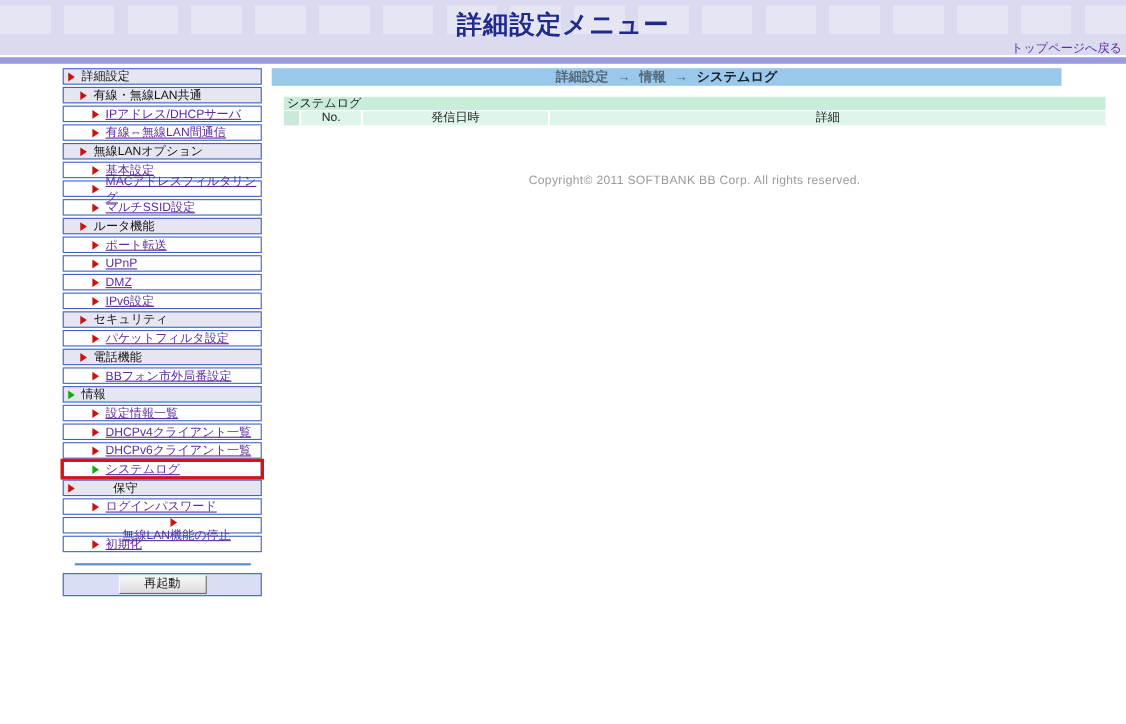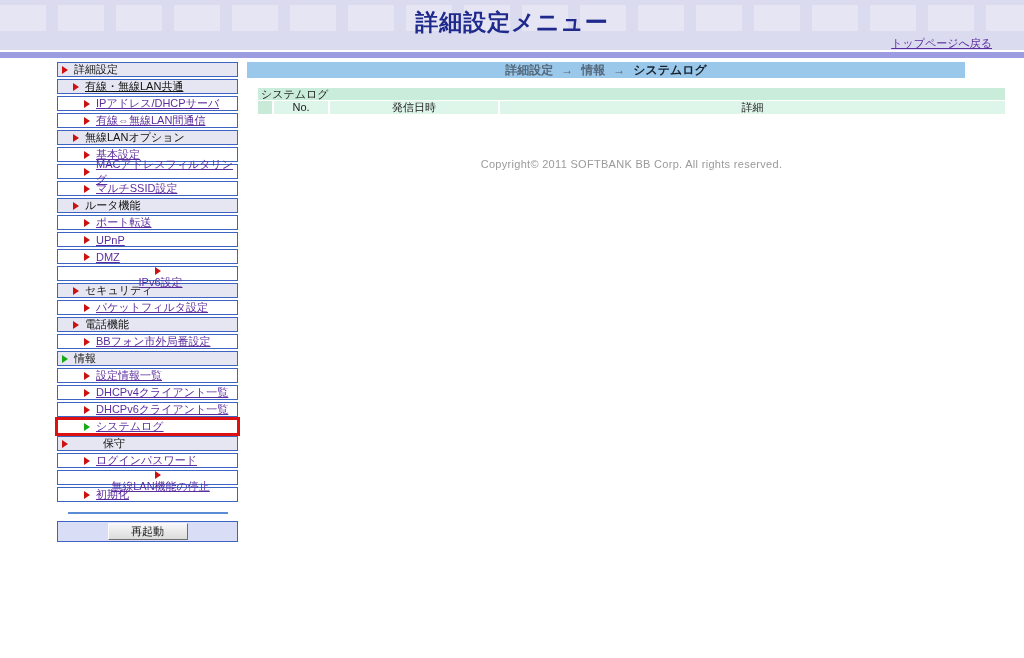--- a/index.html
+++ b/index.html
@@ -17,22 +17,22 @@
   .header::before{
     content:""; position:absolute; left:0; top:5px; right:0; height:26px;
     background: repeating-linear-gradient(90deg,
       rgba(255,255,255,0.28) 0 46px, rgba(0,0,0,0) 46px 58px);
   }
   .page-title {
     text-align: center; font-size: 23px; font-weight: bold;
     color: #1f2a8c; padding-top: 7px; position: relative; letter-spacing: 1px;
   }
   .back-link {
-    position: absolute; right: 32px; top: 36px;
-    font-size: 11px; color: #5c2d9e; text-decoration: underline; cursor: pointer;
+    position: absolute; right: 4px; top: 36px;
+    font-size: 11px; color: #5c2d9e; cursor: pointer;
   }
   .purple-bar {
     height: 8px; background: #9c9ce0; border-top: 2px solid #ffffff;
   }
   
   .layout { display: flex; align-items: flex-start; }
   .gutter { width: 57px; flex: none; }
   
   .sidebar { width: 181px; flex: none; margin-top: 4px; }
   .side-row {
@@ -104,21 +104,21 @@
 
 <div class="layout">
   <div class="gutter"></div>
 
   <div class="sidebar">
     <div>
         <div class="side-row row-cat" style="padding-left: 4px;">
           <span class="tri tri-red"></span>
           <span class="side-label">詳細設定</span>
         </div>
-        <div class="side-row row-cat" style="padding-left: 15px; text-decoration: underline;">
+        <div class="side-row row-cat" style="padding-left: 15px;">
           <span class="tri tri-red"></span>
           <span class="side-label">有線・無線LAN共通</span>
         </div>
         <div class="side-row row-link" style="padding-left: 26px; align-items: center;">
           <span class="tri tri-red"></span>
           <a class="side-link">IPアドレス/DHCPサーバ</a>
         </div>
         <div class="side-row row-link" style="padding-left: 26px; text-align: center;">
           <span class="tri tri-red"></span>
           <a class="side-link">有線⇔無線LAN間通信</a>
@@ -148,21 +148,21 @@
           <a class="side-link">ポート転送</a>
         </div>
         <div class="side-row row-link" style="padding-left: 26px;">
           <span class="tri tri-red"></span>
           <a class="side-link">UPnP</a>
         </div>
         <div class="side-row row-link" style="padding-left: 26px;">
           <span class="tri tri-red"></span>
           <a class="side-link">DMZ</a>
         </div>
-        <div class="side-row row-link" style="padding-left: 26px; flex-direction: column;">
+        <div class="side-row row-link" style="padding-left: 26px;">
           <span class="tri tri-red"></span>
           <a class="side-link">IPv6設定</a>
         </div>
         <div class="side-row row-cat" style="padding-left: 15px;">
           <span class="tri tri-red"></span>
           <span class="side-label">セキュリティ</span>
         </div>
         <div class="side-row row-link" style="padding-left: 26px;">
           <span class="tri tri-red"></span>
           <a class="side-link">パケットフィルタ設定</a>

